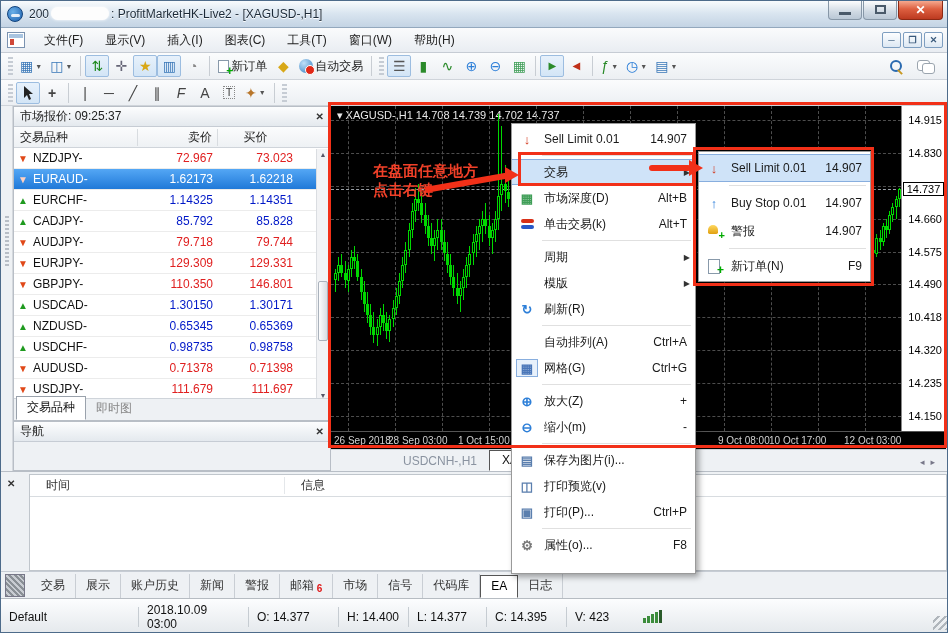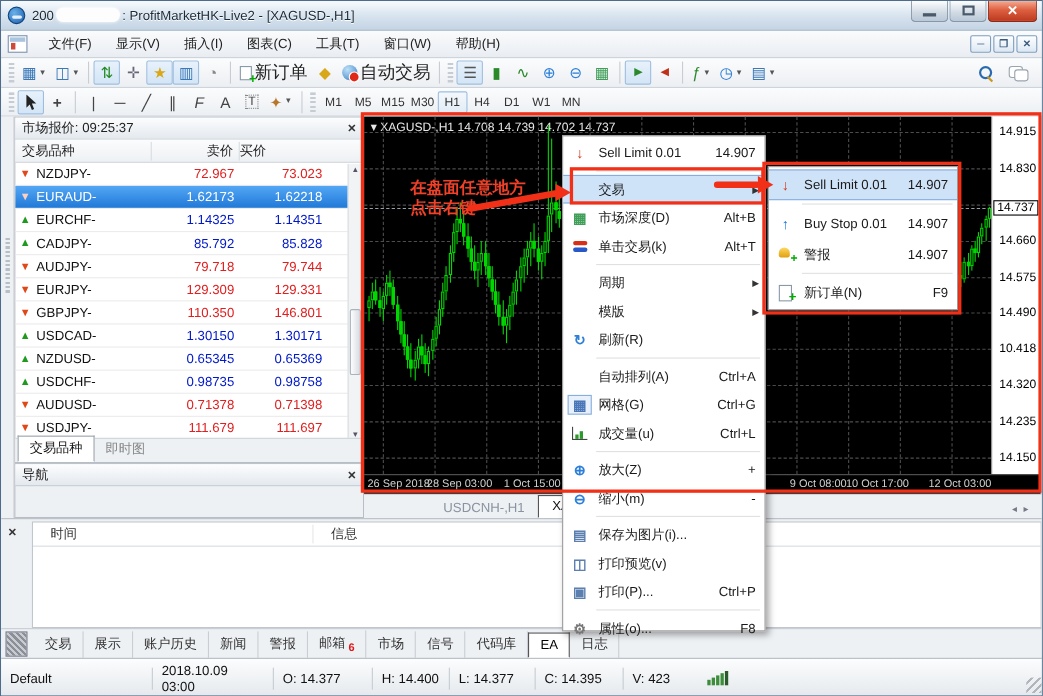--- a/index.html
+++ b/index.html
@@ -48,21 +48,21 @@
     border-bottom:1px solid #cfd4da; display:flex; align-items:center; padding:0 4px; }
   .toolbar2 { top:79px; height:26px; }
   .grip { width:5px; height:18px; margin:0 3px;
     background:repeating-linear-gradient(180deg,#c6ccd4 0 2px,transparent 2px 4px); }
   .tbtn { min-width:24px; height:22px; display:flex; align-items:center; justify-content:center;
     border:1px solid transparent; border-radius:2px; gap:2px; padding:0 3px; color:#333; }
   .tbtn.pressed { background:linear-gradient(#e7f1fb,#d3e5f6); border-color:#9cbde0; }
   .tsep { width:1px; height:20px; background:#c8cdd3; margin:0 4px; }
   .caret { font-size:7px; color:#555; }
   .glyph { font-size:14px; line-height:1; }
-  .lbl { font-size:16px; color:#222;text-align:right; }
+  .lbl { font-size:12px; color:#222;text-align:right; }
   .tf { min-width:27px; height:20px; display:flex; align-items:center; justify-content:center;
     color:#333; border:1px solid transparent; border-radius:2px; font-size:11px; }
   .tf.active { background:linear-gradient(#f4f8fc,#e2ecf6); border-color:#9cbde0; }
   .mini-doc { width:11px; height:13px; background:#fff; border:1px solid #8899aa; position:relative; }
   .mini-doc::after { content:"+"; position:absolute; right:-5px; bottom:-6px; color:#0a0;
     font-weight:bold; font-size:12px; }
   .robot { width:14px; height:14px; border-radius:50%; background:radial-gradient(circle at 35% 30%,#bfe0f8,#2f7cc0); position:relative;}
   .robot::after{ content:""; position:absolute; right:-2px; bottom:-2px; width:8px; height:8px;
     border-radius:50%; background:#e02818; border:1px solid #fff; }
   .mglass { width:14px; height:14px; position:relative; }
@@ -81,21 +81,21 @@
     background:repeating-linear-gradient(180deg,#b8bec6 0 2px,transparent 2px 4px); }
   .panel { background:#fff; border:1px solid #b8bec6; }
   .p-head { height:20px; background:linear-gradient(#fcfdfe,#e4e9ee); border-bottom:1px solid #c6ccd4;
     display:flex; align-items:center; padding:0 6px; color:#222; }
   .p-close { margin-left:auto; font-size:10px; font-weight:bold; color:#333; }
   .mw { left:12px; top:105px; width:318px; height:315px; }
   .mw-cols { display:flex; height:21px; border-bottom:1px solid #cfd4da; background:linear-gradient(#fbfcfd,#eef1f4);
     color:#222; align-items:center; }
   .mw-cols .c1{ width:124px; padding-left:6px; border-right:1px solid #d8dce0;}
   .mw-cols .c2{ width:80px; text-align:right; padding-right:5px; border-right:1px solid #d8dce0;}
-  .mw-cols .c3{ width:80px; text-align:left; padding-right:5px;}
+  .mw-cols .c3{ width:80px; text-align:center; padding-right:5px;}
   .mw-row { display:flex; height:21px; align-items:center; border-bottom:1px solid #ececec; }
   .mw-row .sym { width:124px; padding-left:4px; display:flex; align-items:center; gap:4px; color:#111; }
   .mw-row .bid,.mw-row .ask { width:80px; text-align:right; padding-right:5px; }
   .mw-row .arr { font-size:10px; width:11px; }
   .mw-row.up .bid,.mw-row.up .ask { color:#0018c8; }
   .mw-row.down .bid,.mw-row.down .ask { color:#e02020; }
   .mw-row.sel { background:linear-gradient(#54a7f5,#2079d8); }
   .mw-row.sel .sym,.mw-row.sel .bid,.mw-row.sel .ask { color:#fff; }
   .mw-scroll { position:absolute; right:1px; top:42px; width:13px; height:252px; background:#f2f3f5;
     border-left:1px solid #dadde1; }
@@ -351,31 +351,20 @@
     </div>
   <div class="tbtn">
       <span class="glyph" style="color:#444;border:1px dotted #888;padding:0 2px;font-size:11px">T</span>
     </div>
   <div class="tbtn">
       <span class="glyph" style="color:#b8762a">✦</span>
       <span class="caret">▼</span>
     </div>
   <div class="tsep"></div>
   <div class="grip"></div>
-  <div style="display:flex" id="tf-bar">
-      <div class="tf">M1</div>
-      <div class="tf">M5</div>
-      <div class="tf">M15</div>
-      <div class="tf">M30</div>
-      <div class="tf active">H1</div>
-      <div class="tf">H4</div>
-      <div class="tf">D1</div>
-      <div class="tf">W1</div>
-      <div class="tf">MN</div>
-    </div>
 </div>
 
 <div class="abs left-gutter">
   <div class="abs dockgrip" style="top:110px"></div>
   <div class="abs dockgrip" style="top:425px"></div>
 </div>
 
 <div class="abs mw panel">
   <div class="p-head">
     <span>市场报价: 09:25:37</span>
@@ -729,28 +718,20 @@
     <div class="m-item">
       <div class="ic"></div>
       <div class="mlabel">自动排列(A)</div>
       <div class="mright">Ctrl+A</div>
     </div>
     <div class="m-item">
       <div class="ic ic-grid boxed">▦</div>
       <div class="mlabel">网格(G)</div>
       <div class="mright">Ctrl+G</div>
     </div>
-    <div class="m-item">
-      <div class="ic ic-vol">
-        <i class="v1"></i>
-        <i class="v2"></i>
-      </div>
-      <div class="mlabel">成交量(u)</div>
-      <div class="mright">Ctrl+L</div>
-    </div>
     <div class="m-sep"></div>
     <div class="m-item">
       <div class="ic ic-zoom">⊕</div>
       <div class="mlabel">放大(Z)</div>
       <div class="mright">+</div>
     </div>
     <div class="m-item">
       <div class="ic ic-zoom">⊖</div>
       <div class="mlabel">缩小(m)</div>
       <div class="mright">-</div>

